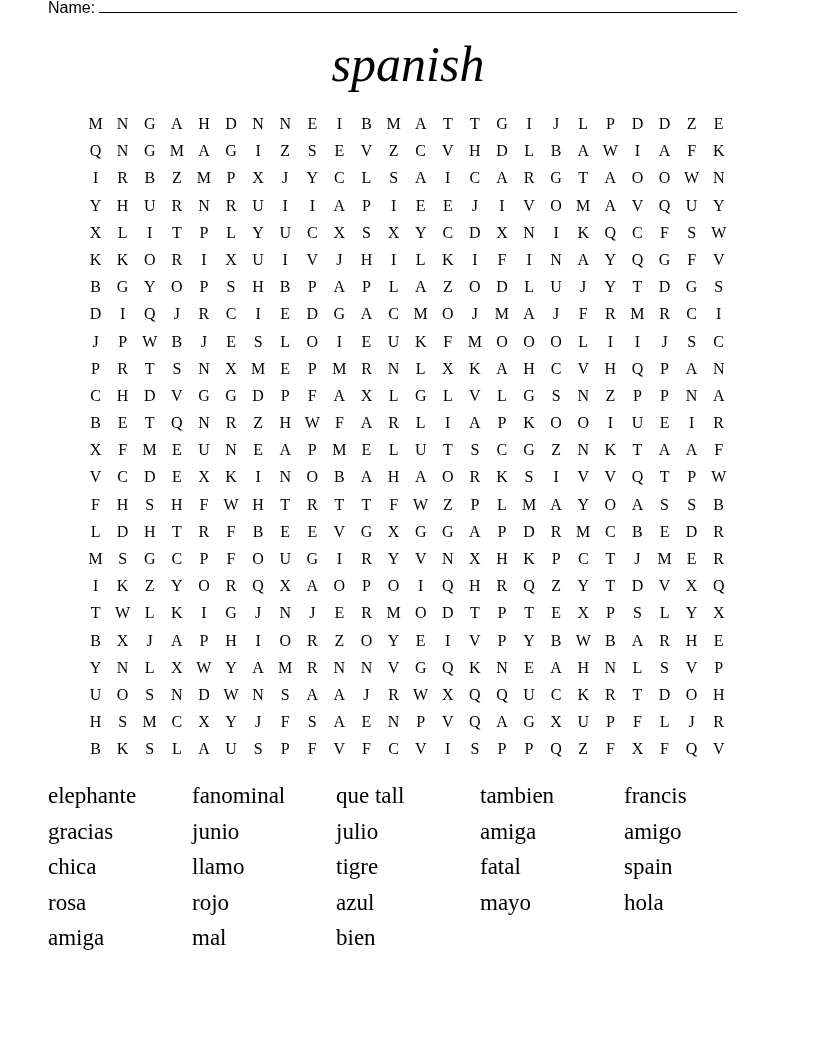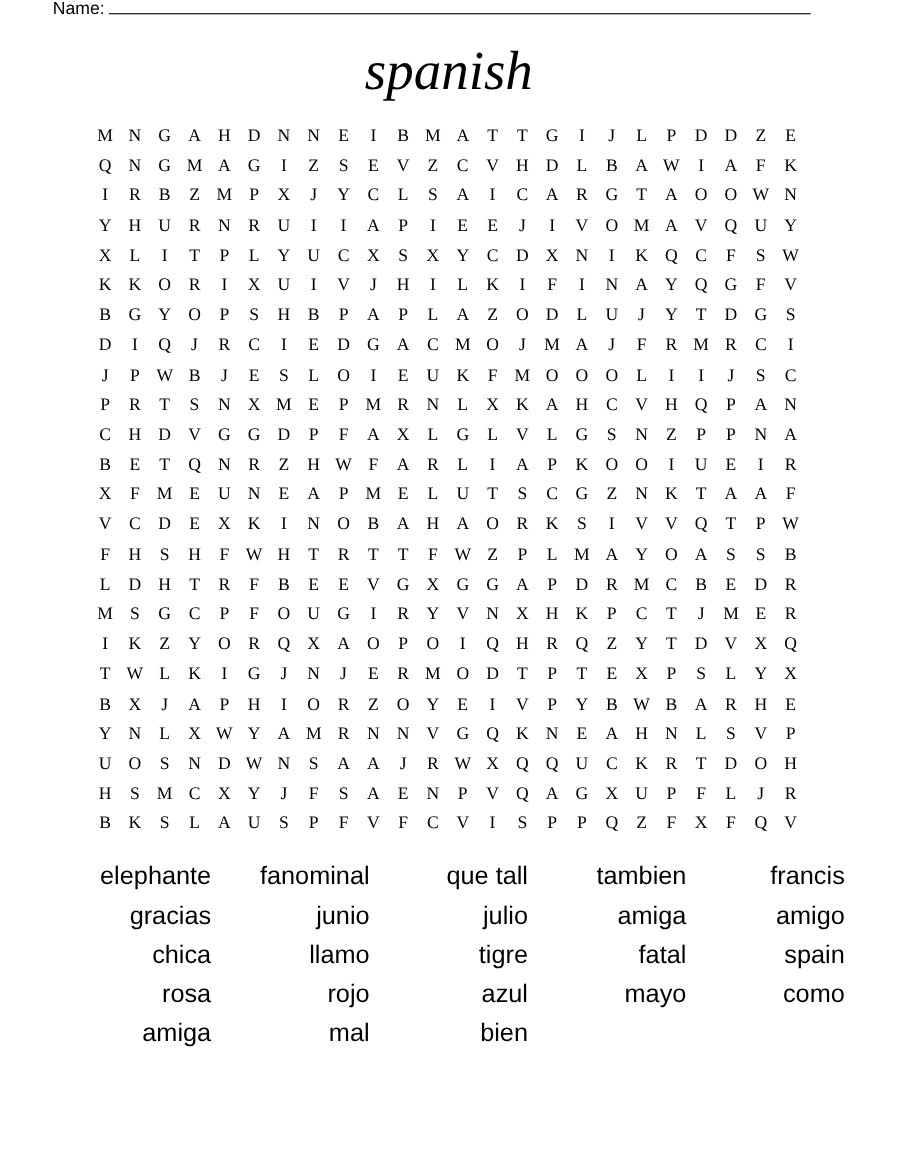--- a/index.html
+++ b/index.html
@@ -58,24 +58,23 @@
       text-align: center;
       line-height: 22px;
     }
     .words {
       position: absolute;
       left: 48px;
       top: 780px;
       display: grid;
       grid-template-columns: 144px 144px 144px 144px 144px;
       grid-auto-rows: 35.5px;
-      font-family: Liberation Sans, sans-serif;
+      font-family: Liberation Serif, serif;
       font-size: 23px;
       color: #000;
-      text-align: right;
     }
     .words .word {
       line-height: 32px;
       white-space: nowrap;
     }
   </style>
 </head>
 <body>
 
 <div class="name-line">
@@ -676,17 +675,17 @@
     <div class="word">amigo</div>
     <div class="word">chica</div>
     <div class="word">llamo</div>
     <div class="word">tigre</div>
     <div class="word">fatal</div>
     <div class="word">spain</div>
     <div class="word">rosa</div>
     <div class="word">rojo</div>
     <div class="word">azul</div>
     <div class="word">mayo</div>
-    <div class="word">como</div>
+    <div class="word">hola</div>
     <div class="word">amiga</div>
     <div class="word">mal</div>
     <div class="word">bien</div>
   </div>
 
 </body></html>

